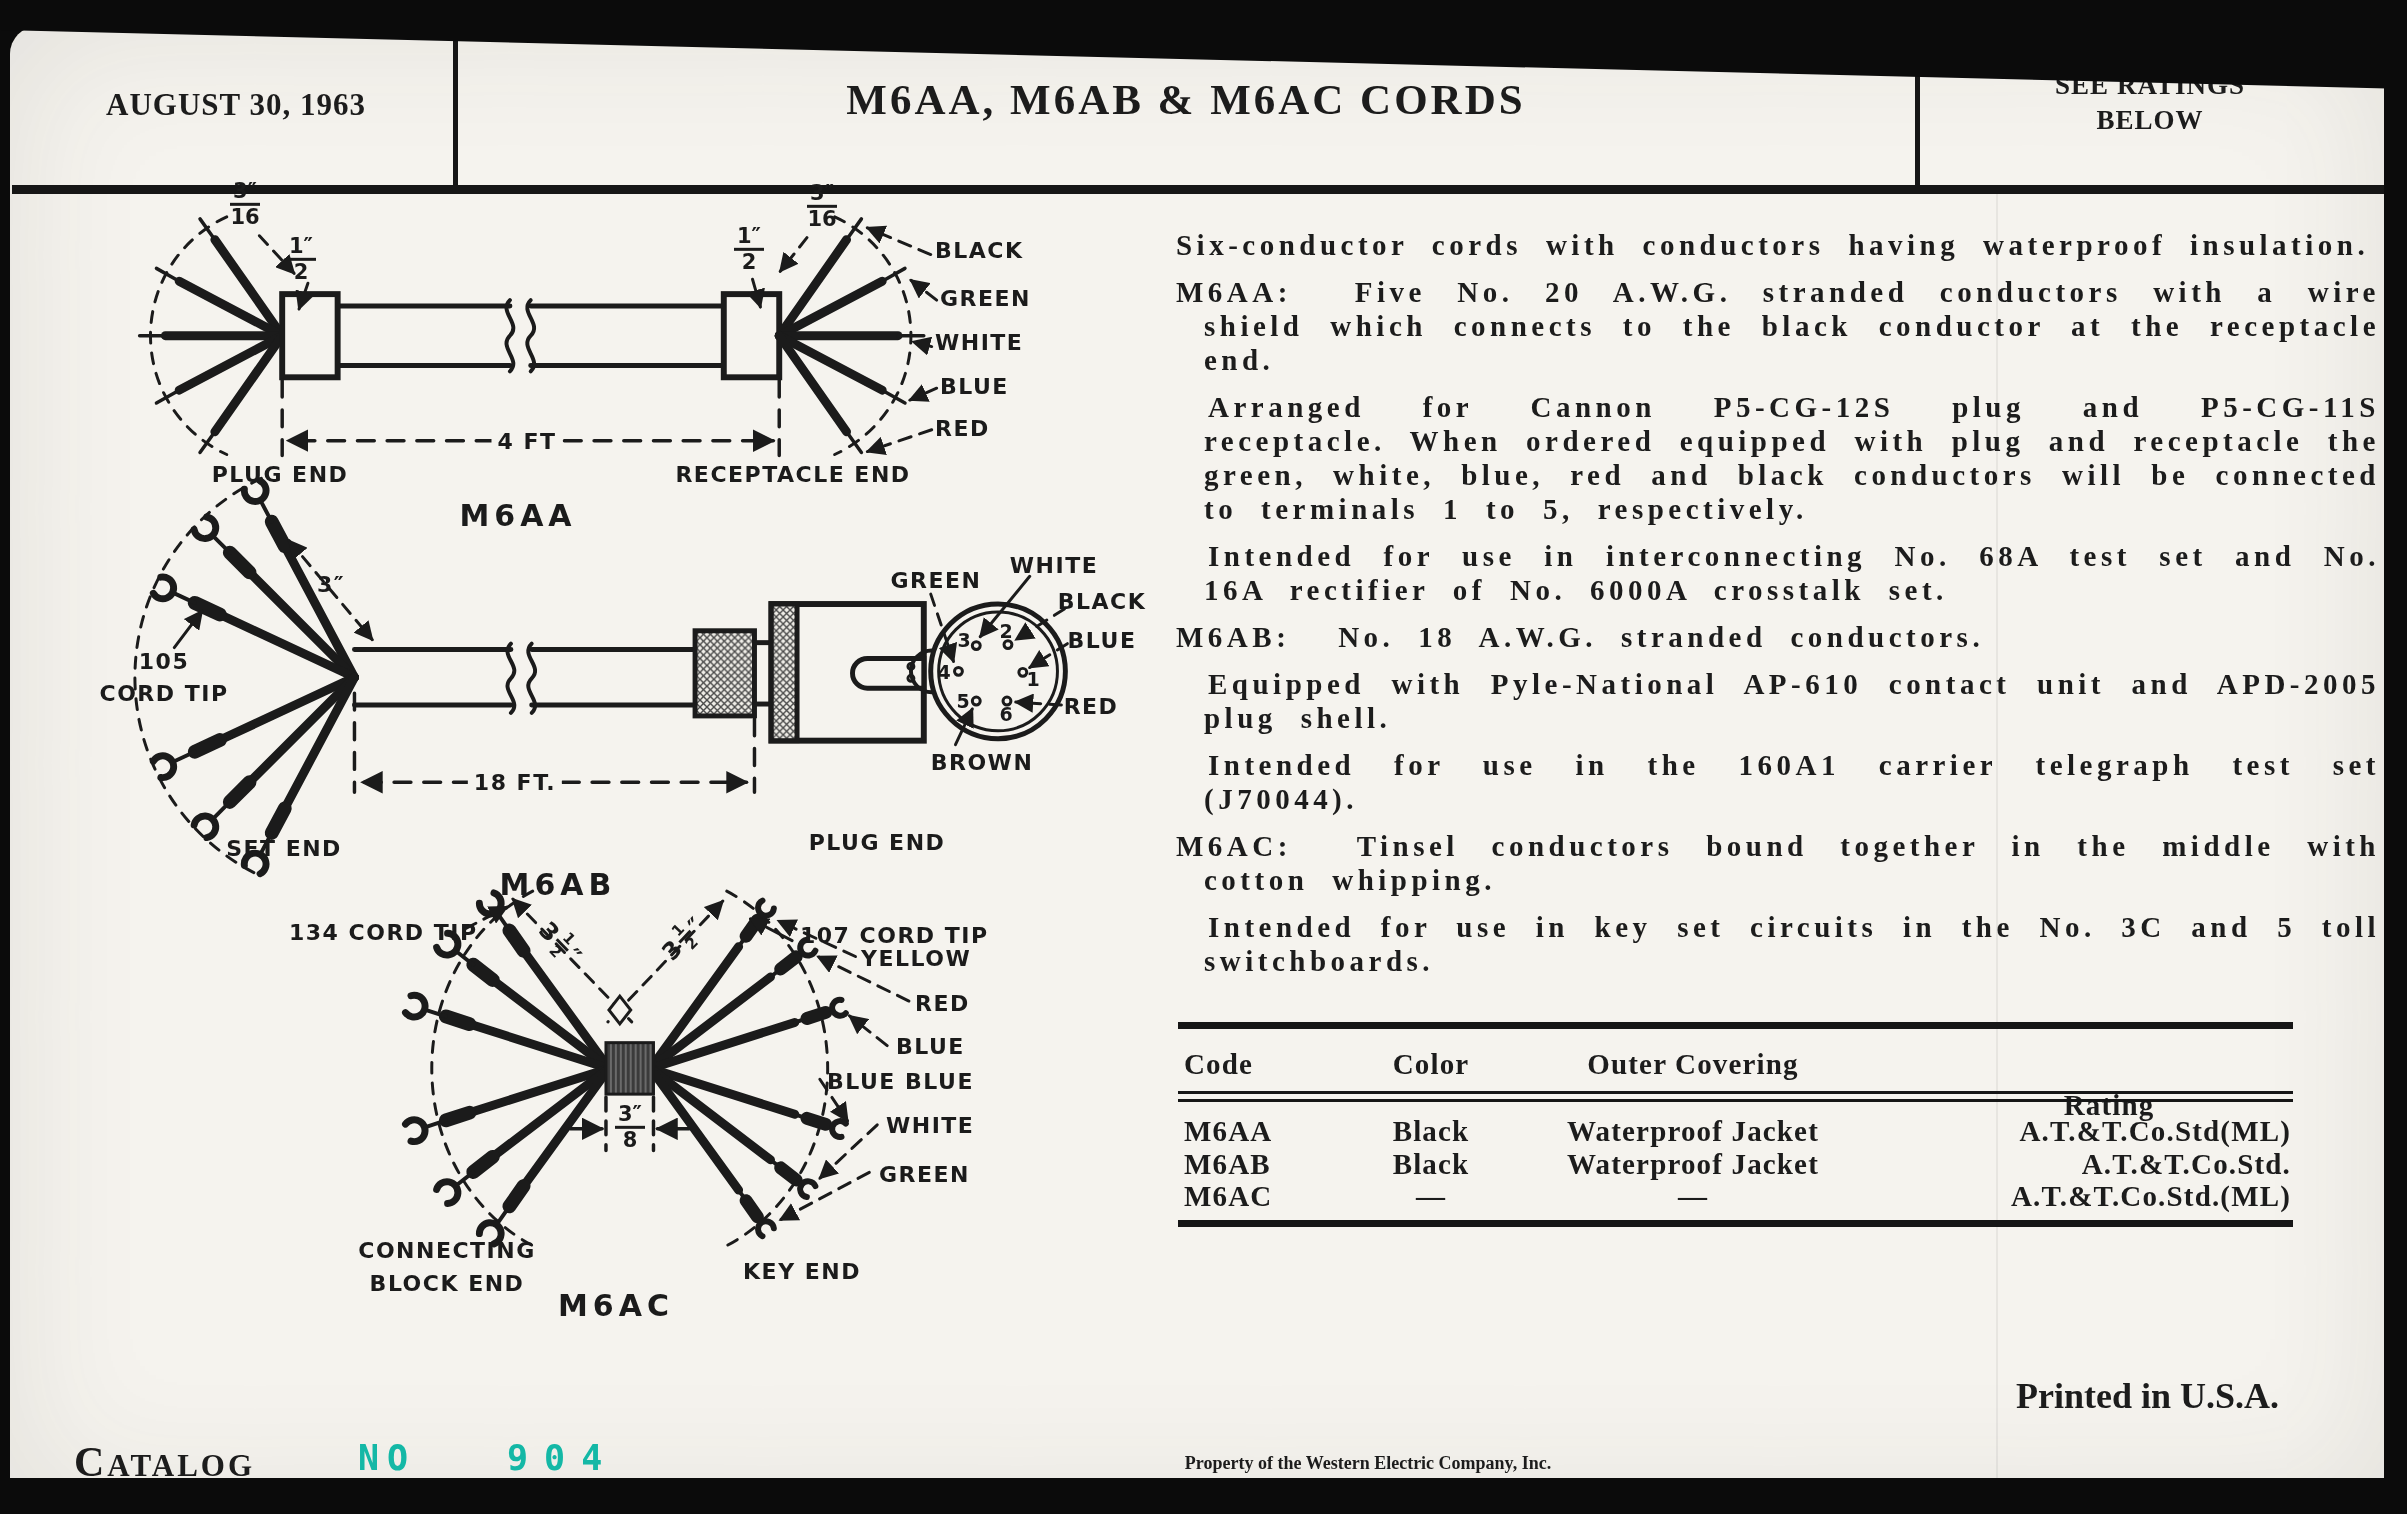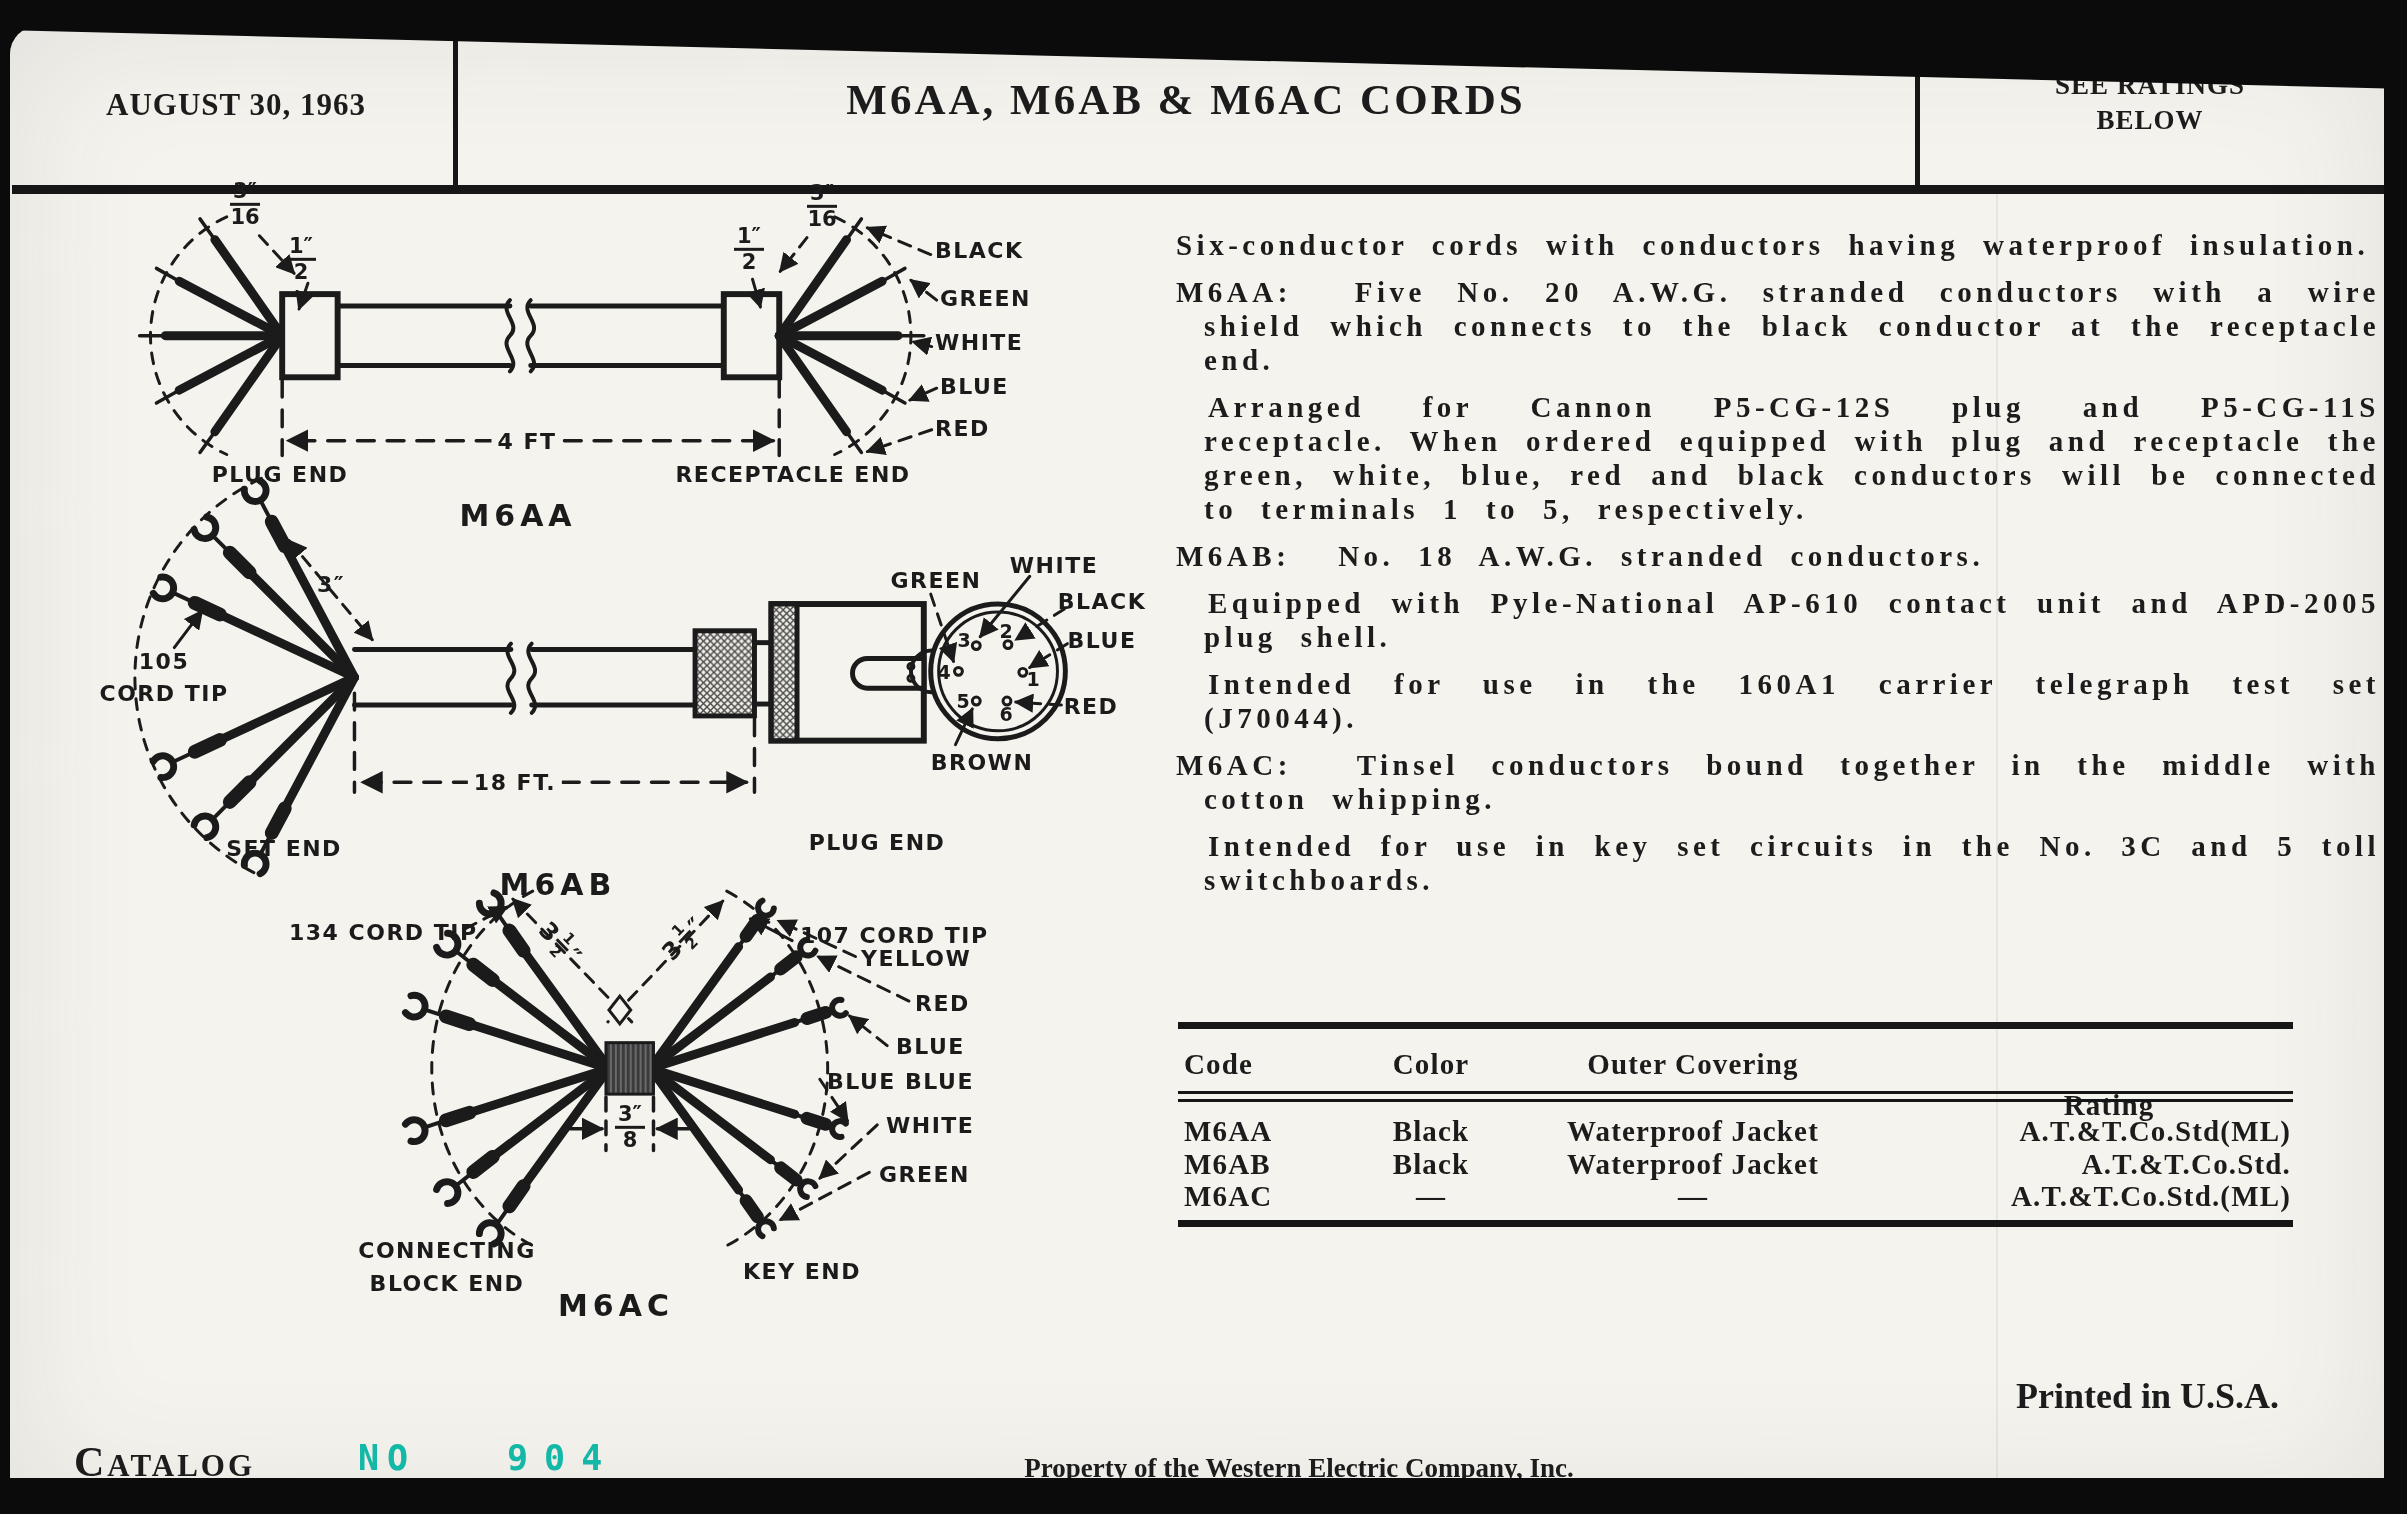--- a/index.html
+++ b/index.html
@@ -375,20 +375,21 @@
   <div class="hcell htitle" style="left:1186px;top:99px;">M6AA, M6AB &amp; M6AC CORDS</div>
   <div class="hcell hnote" style="left:2150px;top:103px;">
     <div>SEE RATINGS</div>
     <div>BELOW</div>
   </div>
 
   <div class="desc">
     <p class="lvl1">Six-conductor cords with conductors having waterproof insulation.</p>
     <p class="lvl1">M6AA:&nbsp; Five No. 20 A.W.G. stranded conductors with a wire shield which connects to the black conductor at the receptacle end.</p>
     <p class="lvl2">Arranged for Cannon P5-CG-12S plug and P5-CG-11S receptacle. When ordered equipped with plug and receptacle the green, white, blue, red and black conductors will be connected to terminals 1 to 5, respectively.</p>
+    <p class="lvl2">Intended for use in interconnecting No. 68A test set and No. 16A rectifier of No. 6000A crosstalk set.</p>
     <p class="lvl1">M6AB:&nbsp; No. 18 A.W.G. stranded conductors.</p>
     <p class="lvl2">Equipped with Pyle-National AP-610 contact unit and APD-2005 plug shell.</p>
     <p class="lvl2">Intended for use in the 160A1 carrier telegraph test set (J70044).</p>
     <p class="lvl1">M6AC:&nbsp; Tinsel conductors bound together in the middle with cotton whipping.</p>
     <p class="lvl2">Intended for use in key set circuits in the No. 3C and 5 toll switchboards.</p>
   </div>
 
   <div class="rtable">
     <div class="trule" style="top:0;height:7px;"></div>
     <div class="tcell" style="left:6px;top:26px;">Code</div>
@@ -497,21 +498,21 @@
       </span>
     <div class="dl" style="left:447px;top:1250px;">CONNECTING</div>
     <div class="dl" style="left:447px;top:1283px;">BLOCK END</div>
     <div class="dl" style="left:802px;top:1271px;">KEY END</div>
     <div class="dl dname" style="left:616px;top:1305px;">M6AC</div>
   </div>
 
   <div class="foot catalog" style="left:74px;top:1438px;">CATALOG</div>
   <div class="foot stamp" style="left:358px;top:1438px;letter-spacing:8px;">NO</div>
   <div class="foot stamp" style="left:507px;top:1438px;letter-spacing:16px;">904</div>
-  <div class="foot" style="left:1299px;top:1453px;font-size:27px;transform:translateX(-50%);">Property of the Western Electric Company, Inc.</div>
+  <div class="foot" style="left:1368px;top:1453px;font-size:18px;transform:translateX(-50%);">Property of the Western Electric Company, Inc.</div>
   <div class="foot" style="left:2279px;top:1375px;font-size:36px;transform:translateX(-100%);">Printed in U.S.A.</div>
 
   <div class="bar bar-top"></div>
   <div class="bar bar-right"></div>
   <div class="bar bar-bottom"></div>
   <div class="cutmark" style="left:1047px;top:1503px;width:83px;"></div>
   <div class="cutmark" style="left:1150px;top:1504px;width:101px;"></div>
   <div class="cutmark" style="left:1273px;top:1504px;width:67px;"></div>
   <div class="cutmark" style="left:1358px;top:1505px;width:42px;"></div>
 </div>

